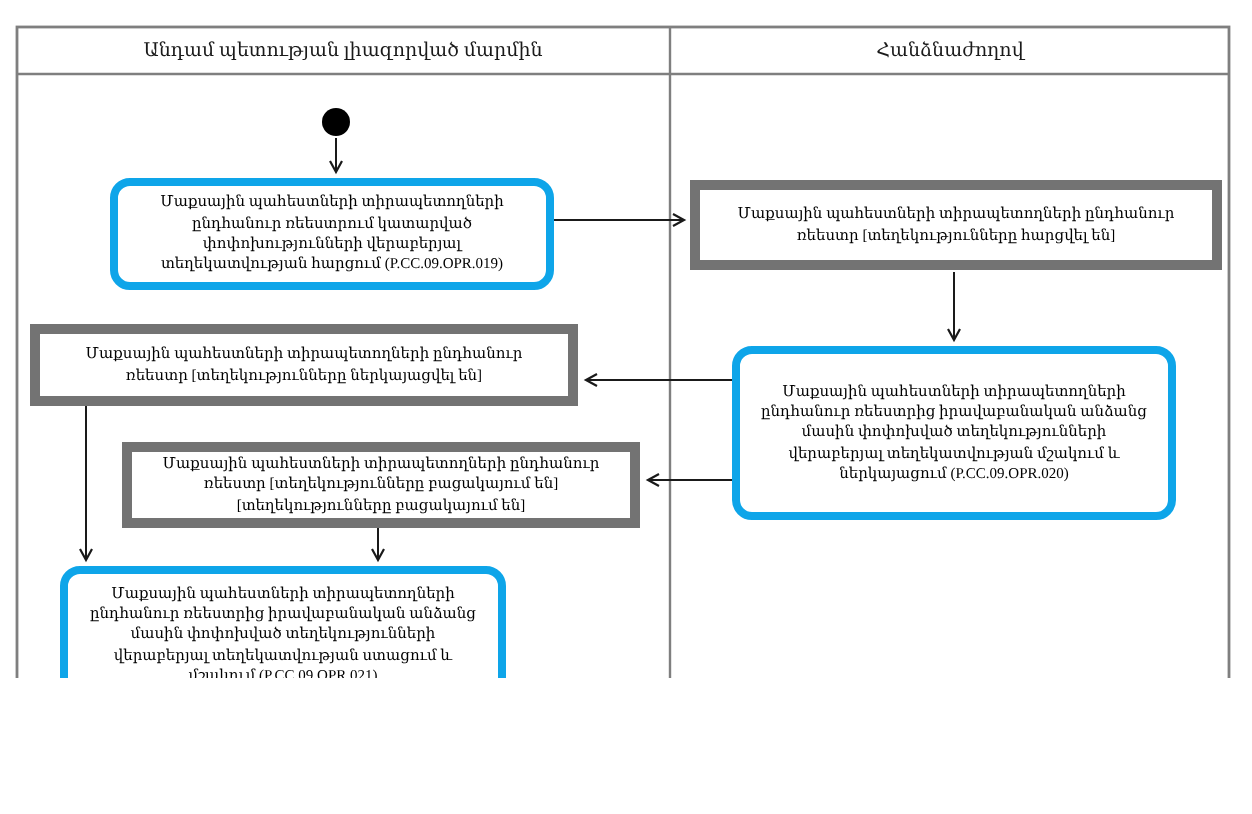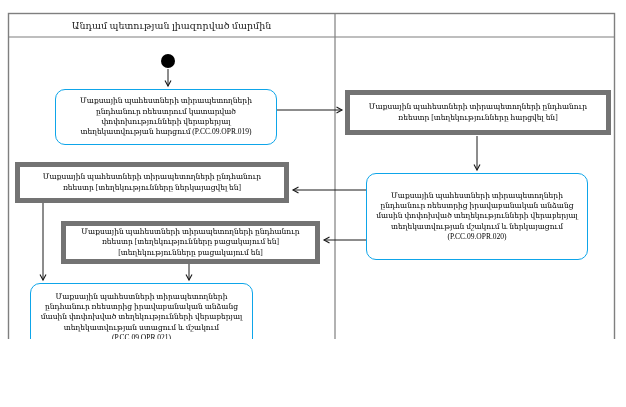--- a/index.html
+++ b/index.html
@@ -23,21 +23,21 @@
   .node{
     position:absolute;
     box-sizing:border-box;
     display:flex;align-items:center;justify-content:center;
     text-align:center;
     font-size:7.5px;line-height:1.38;
     padding:3px 8px;
     background:#ffffff;
   }
   .node.action{
-    border:1px solid #0ea5e9;
+    border:4px solid #0ea5e9;
     border-radius:10px;
   }
   .node.state{
     border:5px solid #737373;
   }
   #node-l1{left:55px;top:89px;width:222px;height:56px;}
   #node-r1{left:345px;top:90px;width:266px;height:45px;}
   #node-r2{left:366px;top:173px;width:222px;height:87px;}
   #node-l2{left:15px;top:162px;width:274px;height:41px;}
   #node-l3{left:61px;top:221px;width:259px;height:43px;}
@@ -71,20 +71,23 @@
     <line x1="366" y1="190" x2="293" y2="190" stroke="#1a1a1a" stroke-width="1" marker-end="url(#arr)"></line>
     <line x1="366" y1="240" x2="324" y2="240" stroke="#1a1a1a" stroke-width="1" marker-end="url(#arr)"></line>
     <line x1="43" y1="203" x2="43" y2="280" stroke="#1a1a1a" stroke-width="1" marker-end="url(#arr)"></line>
     <line x1="189" y1="264" x2="189" y2="280" stroke="#1a1a1a" stroke-width="1" marker-end="url(#arr)"></line>
     <line x1="146" y1="352" x2="146" y2="371" stroke="#1a1a1a" stroke-width="1" marker-end="url(#arr)"></line>
   </svg>
 
   <div class="lane-header left">
     <span>Անդամ պետության լիազորված մարմին</span>
   </div>
+  <div class="lane-header right">
+    <span>Հանձնաժողով</span>
+  </div>
 
   <div id="node-l1" class="node action">Մաքսային պահեստների տիրապետողների ընդհանուր ռեեստրում կատարված փոփոխությունների վերաբերյալ տեղեկատվության հարցում (P.CC.09.OPR.019)</div>
 
   <div id="node-r1" class="node state">Մաքսային պահեստների տիրապետողների ընդհանուր ռեեստր [տեղեկությունները հարցվել են]</div>
 
   <div id="node-r2" class="node action">Մաքսային պահեստների տիրապետողների ընդհանուր ռեեստրից իրավաբանական անձանց մասին փոփոխված տեղեկությունների վերաբերյալ տեղեկատվության մշակում և ներկայացում (P.CC.09.OPR.020)</div>
 
   <div id="node-l2" class="node state">Մաքսային պահեստների տիրապետողների ընդհանուր ռեեստր [տեղեկությունները ներկայացվել են]</div>
 
   <div id="node-l3" class="node state">Մաքսային պահեստների տիրապետողների ընդհանուր ռեեստր [տեղեկությունները բացակայում են] [տեղեկությունները բացակայում են]</div>

